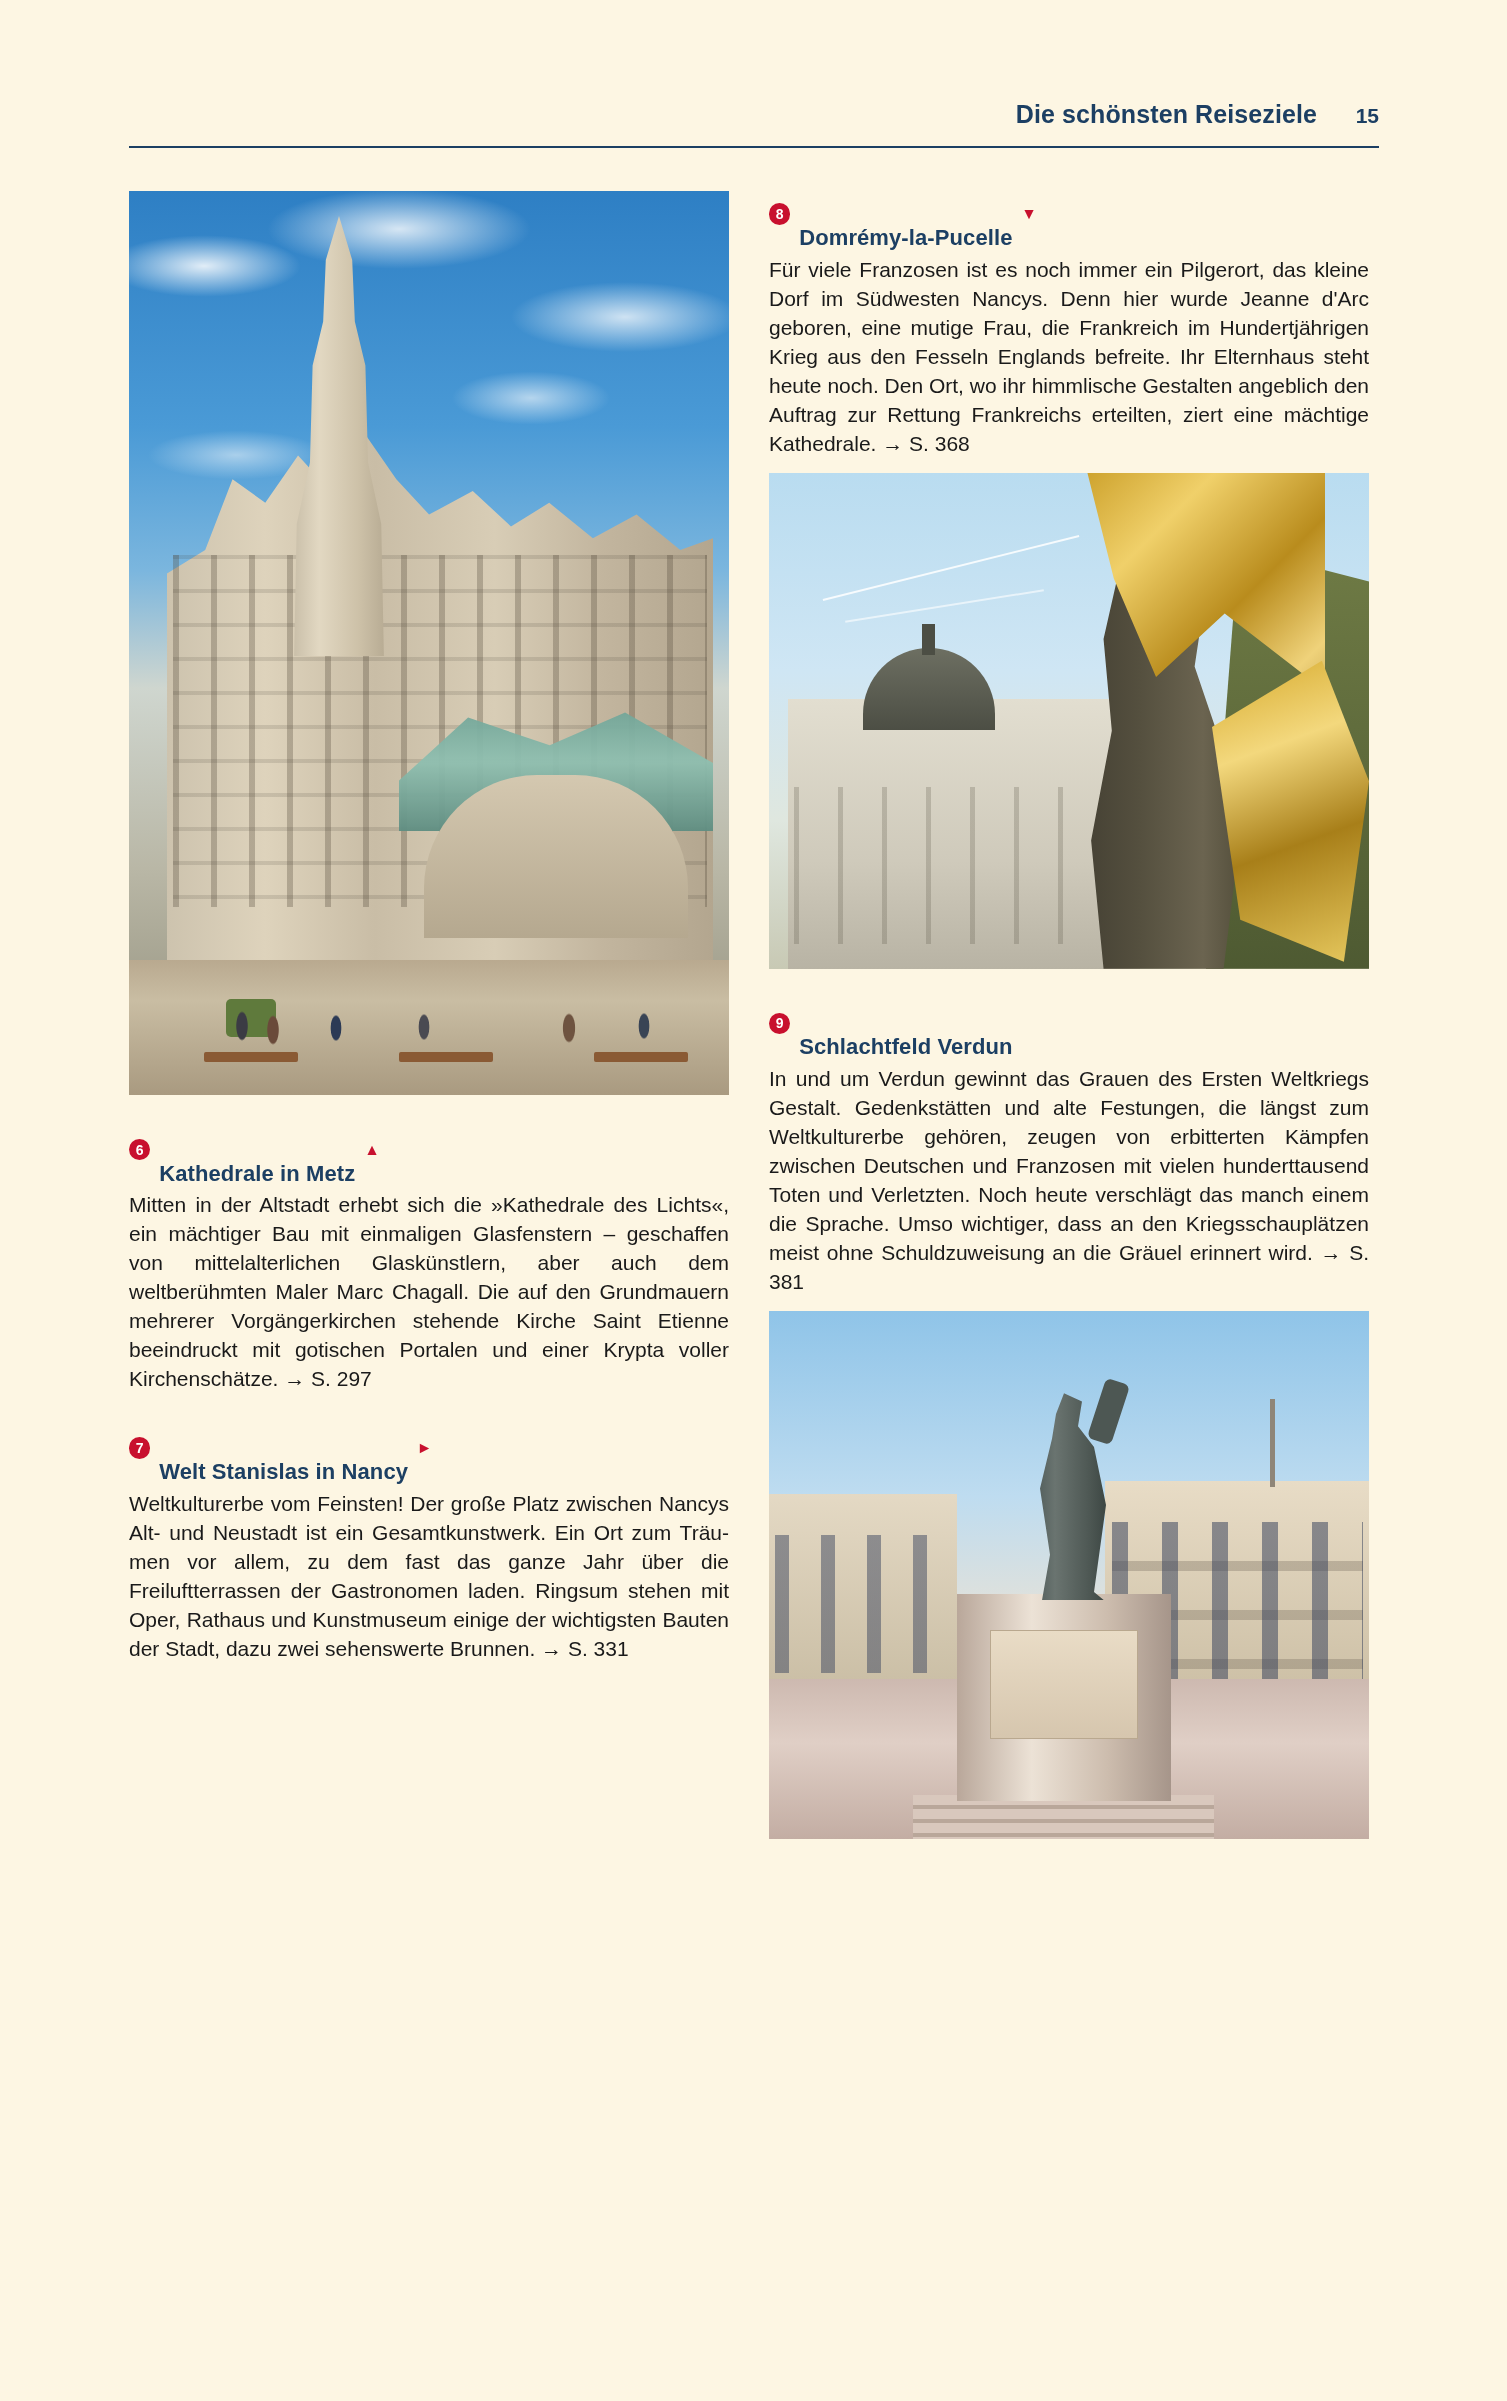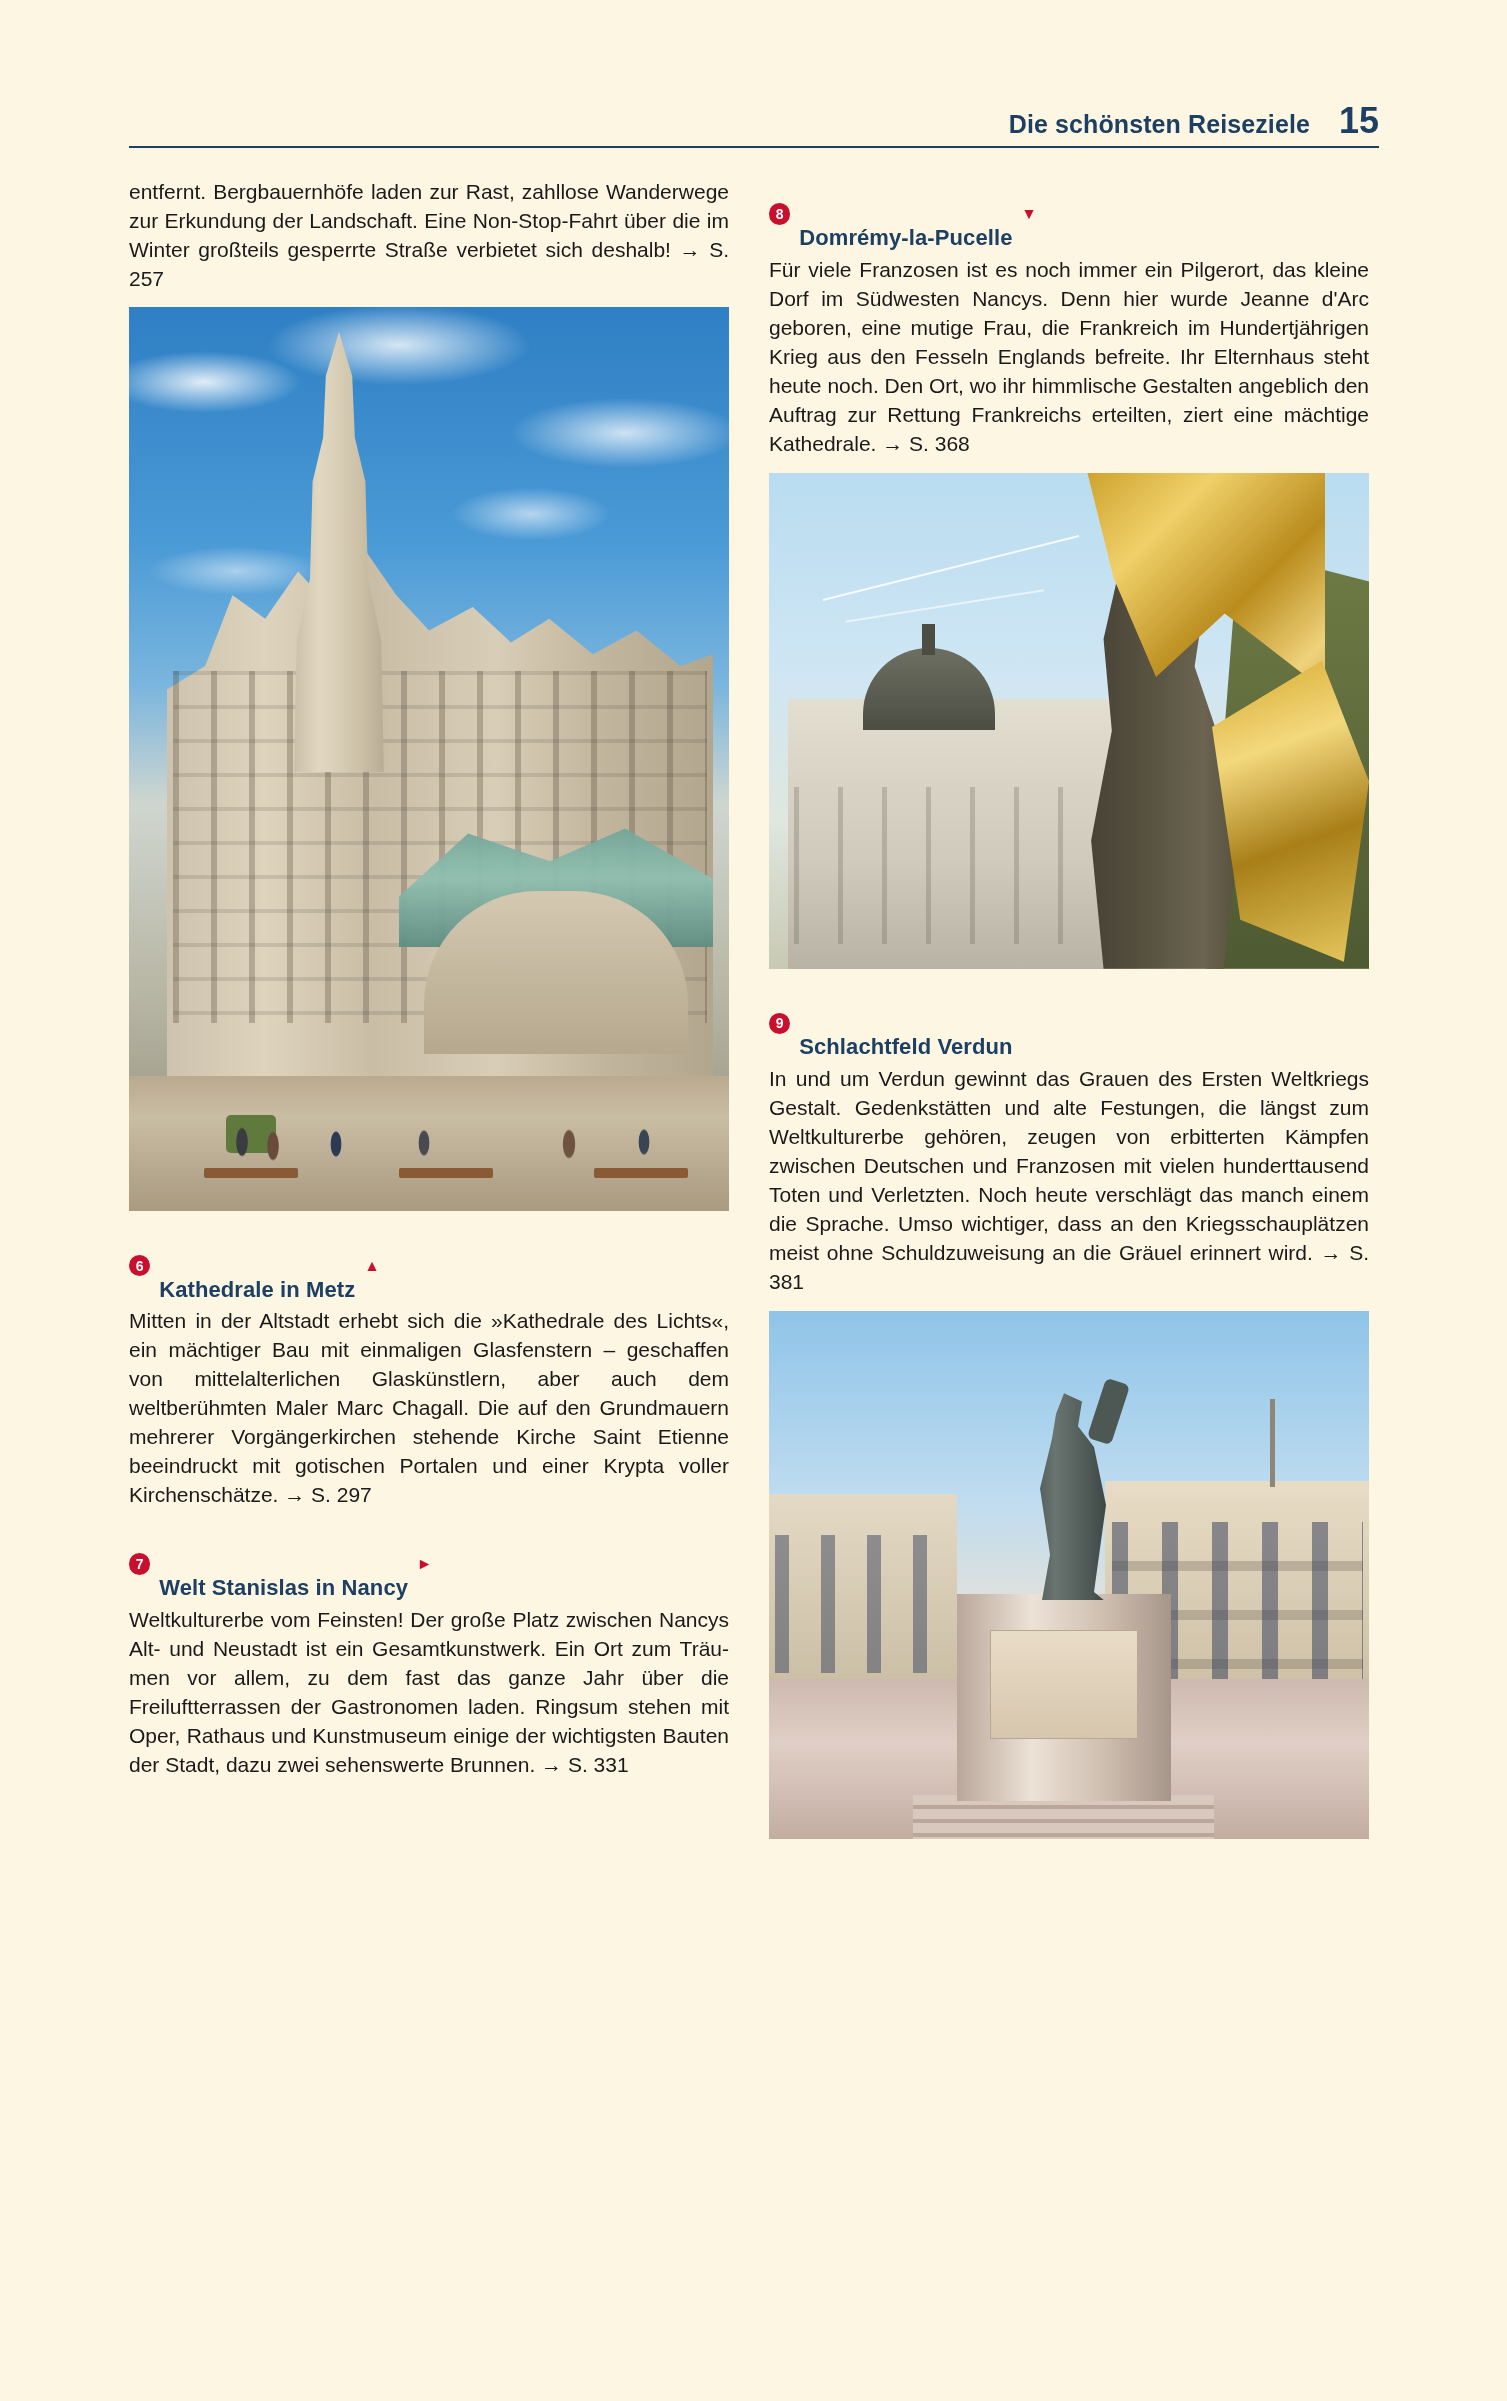--- a/index.html
+++ b/index.html
@@ -31,21 +31,21 @@
     justify-content: flex-end;
     gap: 29px;
   }
   .header-title {
     font-size: 25px;
     font-weight: bold;
     color: #1c3f63;
     letter-spacing: 0.1px;
   }
   .header-pagenum {
-    font-size: 36px;
+    font-size: 21px;
     font-weight: bold;
     color: #1c3f63;
     min-width: 33px;
     text-align: right;
   }
   .header-rule {
     position: absolute;
     left: 129px;
     top: 146px;
     width: 1250px;
@@ -305,21 +305,20 @@
 <div class="page">
 
   <div class="header">
     <div class="header-title">Die schönsten Reiseziele</div>
     <div class="header-pagenum">15</div>
   </div>
   <div class="header-rule"></div>
 
   <div class="col col-left">
 
-    <p class="body-text">entfernt. Bergbauernhöfe laden zur Rast, zahllose Wanderwege zur Erkundung der Landschaft. Eine Non-Stop-Fahrt über die im Winter großteils gesperrte Straße ver­bietet sich deshalb! → S. 257</p>
 
     <div class="photo" id="photo-metz">
       <div class="sky-clouds"></div>
       <div class="facade"></div>
       <div class="windows"></div>
       <div class="roof"></div>
       <div class="apse"></div>
       <div class="spire"></div>
       <div class="plaza"></div>
       <div class="planter"></div>

